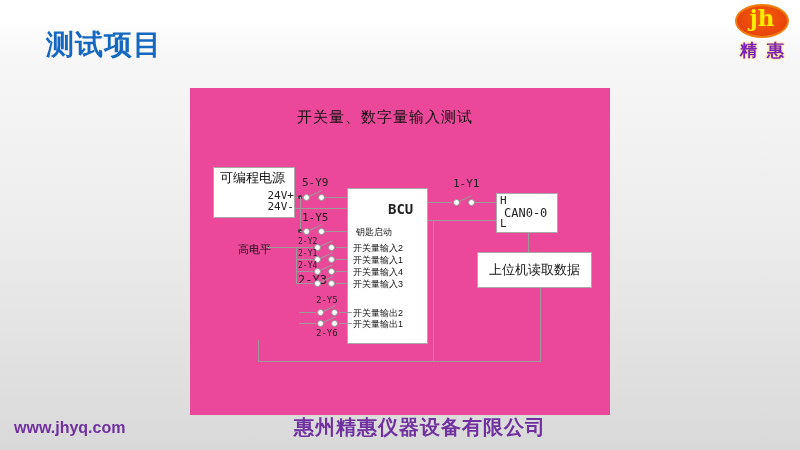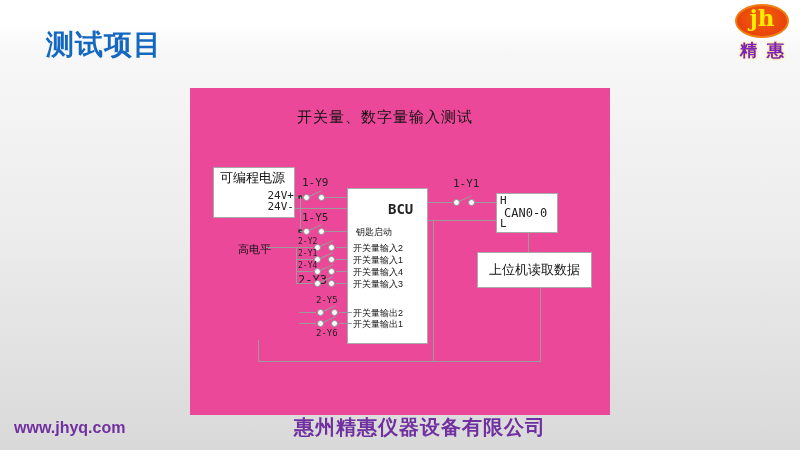--- a/index.html
+++ b/index.html
@@ -57,21 +57,21 @@
 </div>
 
 <div id="panel">
   <div class="d-title">开关量、数字量输入测试</div>
 
   <div class="box" style="left:23px;top:79px;width:82px;height:51px;"></div>
   <div class="clabel" style="left:30px;top:81px;font-size:13px;">可编程电源</div>
   <div class="dlabel mono" style="left:58px;top:101px;width:46px;text-align:right;font-size:11px;">24V+</div>
   <div class="dlabel mono" style="left:58px;top:112px;width:46px;text-align:right;font-size:11px;">24V-</div>
 
-  <div class="dlabel mono" style="left:112px;top:88px;font-size:11px;">1-Y9</div>
+  <div class="dlabel mono" style="left:112px;top:88px;font-size:11px;">5-Y9</div>
   <div class="wire-h" style="left:105px;top:109px;width:9px;"></div>
   <span class="contact" style="left:113px;top:106px;"></span>
   <div class="blade" style="left:119px;top:108px;"></div>
   <span class="contact" style="left:128px;top:106px;"></span>
   <div class="wire-h" style="left:135px;top:109px;width:22px;"></div>
   <span class="dot" style="left:108px;top:107px;"></span>
 
   <div class="wire-h" style="left:105px;top:120px;width:52px;"></div>
 
   <div class="wire-v" style="left:110px;top:109px;height:34px;"></div>

